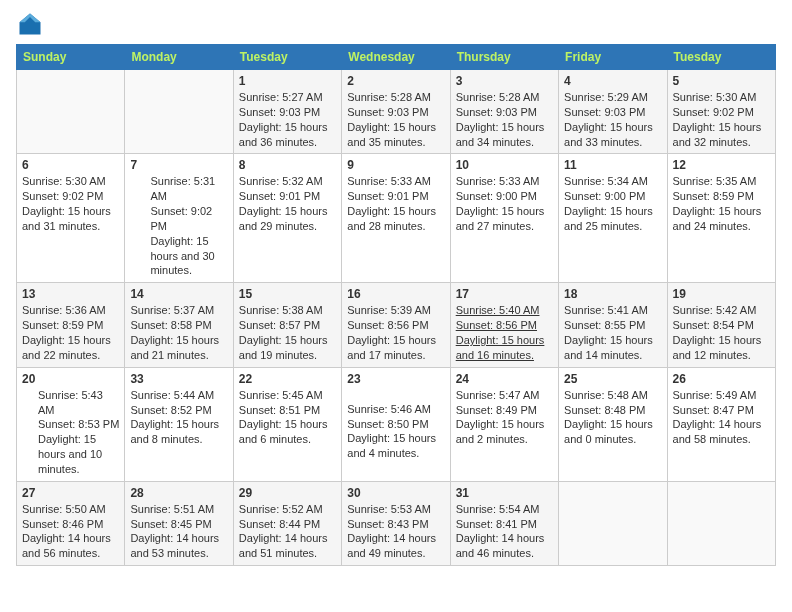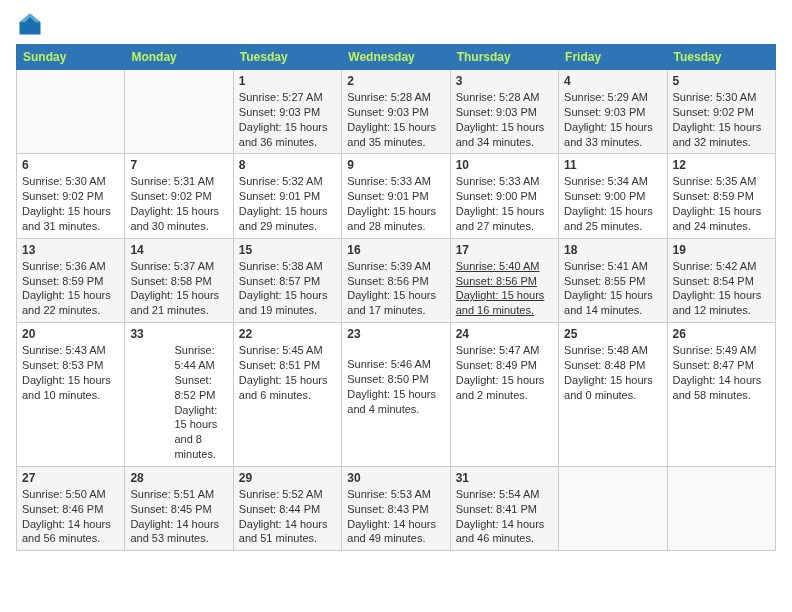--- a/index.html
+++ b/index.html
@@ -173,21 +173,21 @@
         </tr>
         <tr>
           <td>
             <span class="day-num">6</span>
             <div class="day-info" style="white-space: pre-line;">Sunrise: 5:30 AM
 Sunset: 9:02 PM
 Daylight: 15 hours and 31 minutes.</div>
           </td>
           <td>
             <span class="day-num">7</span>
-            <div class="day-info" style="white-space: pre-line;">Sunrise: 5:31 AM
+            <div class="day-info" style="white-space: pre-line; margin-left: 20px;">Sunrise: 5:31 AM
 Sunset: 9:02 PM
 Daylight: 15 hours and 30 minutes.</div>
           </td>
           <td>
             <span class="day-num">8</span>
             <div class="day-info" style="white-space: pre-line;">Sunrise: 5:32 AM
 Sunset: 9:01 PM
 Daylight: 15 hours and 29 minutes.</div>
           </td>
           <td>
@@ -255,27 +255,27 @@
           <td>
             <span class="day-num">19</span>
             <div class="day-info" style="white-space: pre-line;">Sunrise: 5:42 AM
 Sunset: 8:54 PM
 Daylight: 15 hours and 12 minutes.</div>
           </td>
         </tr>
         <tr>
           <td>
             <span class="day-num">20</span>
-            <div class="day-info" style="white-space: pre-line;">Sunrise: 5:43 AM
+            <div class="day-info" style="white-space: pre-line; margin-left: 16px;">Sunrise: 5:43 AM
 Sunset: 8:53 PM
 Daylight: 15 hours and 10 minutes.</div>
           </td>
           <td>
             <span class="day-num">33</span>
-            <div class="day-info" style="white-space: pre-line; margin-left: 44px;">Sunrise: 5:44 AM
+            <div class="day-info" style="white-space: pre-line;">Sunrise: 5:44 AM
 Sunset: 8:52 PM
 Daylight: 15 hours and 8 minutes.</div>
           </td>
           <td>
             <span class="day-num">22</span>
             <div class="day-info" style="white-space: pre-line;">Sunrise: 5:45 AM
 Sunset: 8:51 PM
 Daylight: 15 hours and 6 minutes.</div>
           </td>
           <td>

